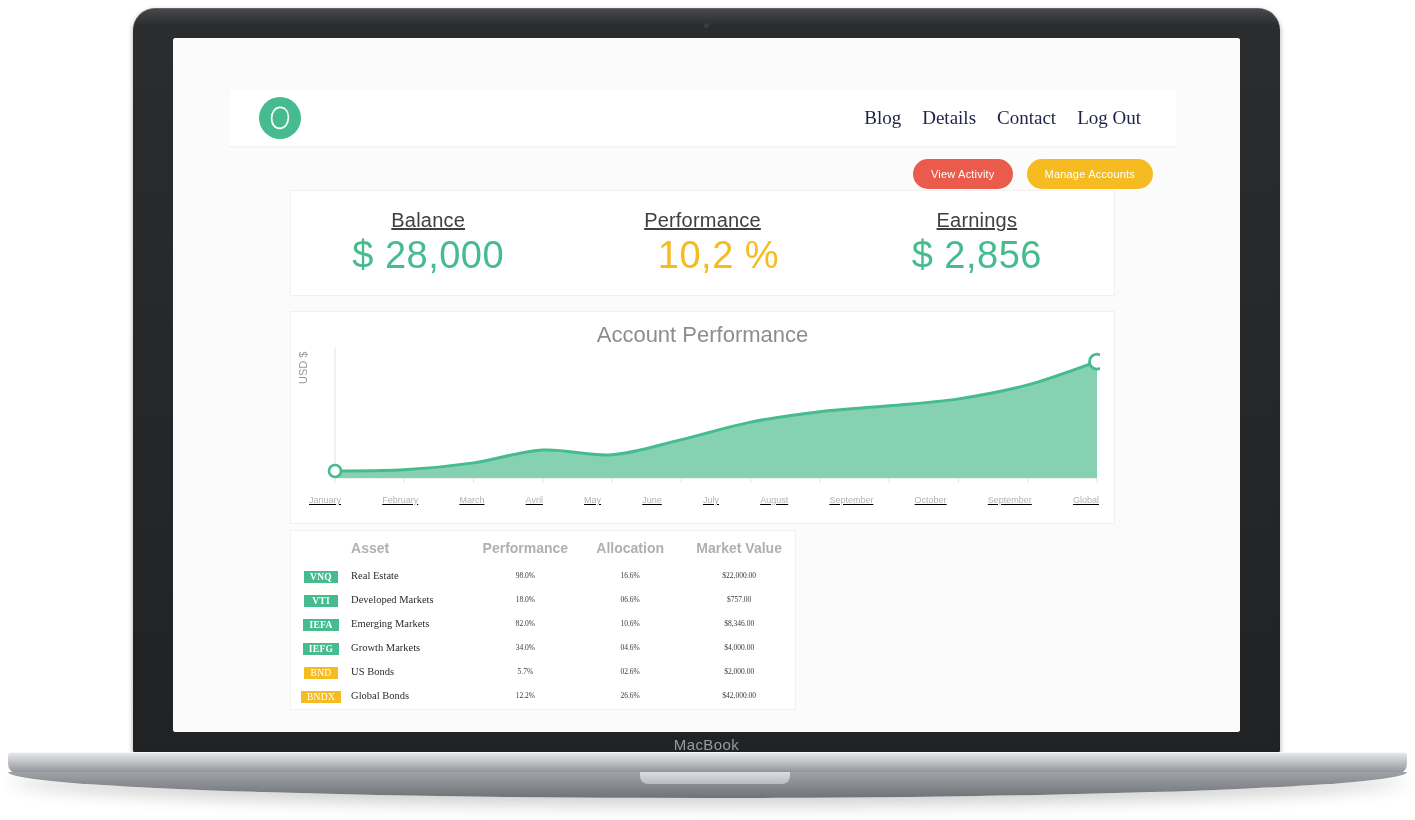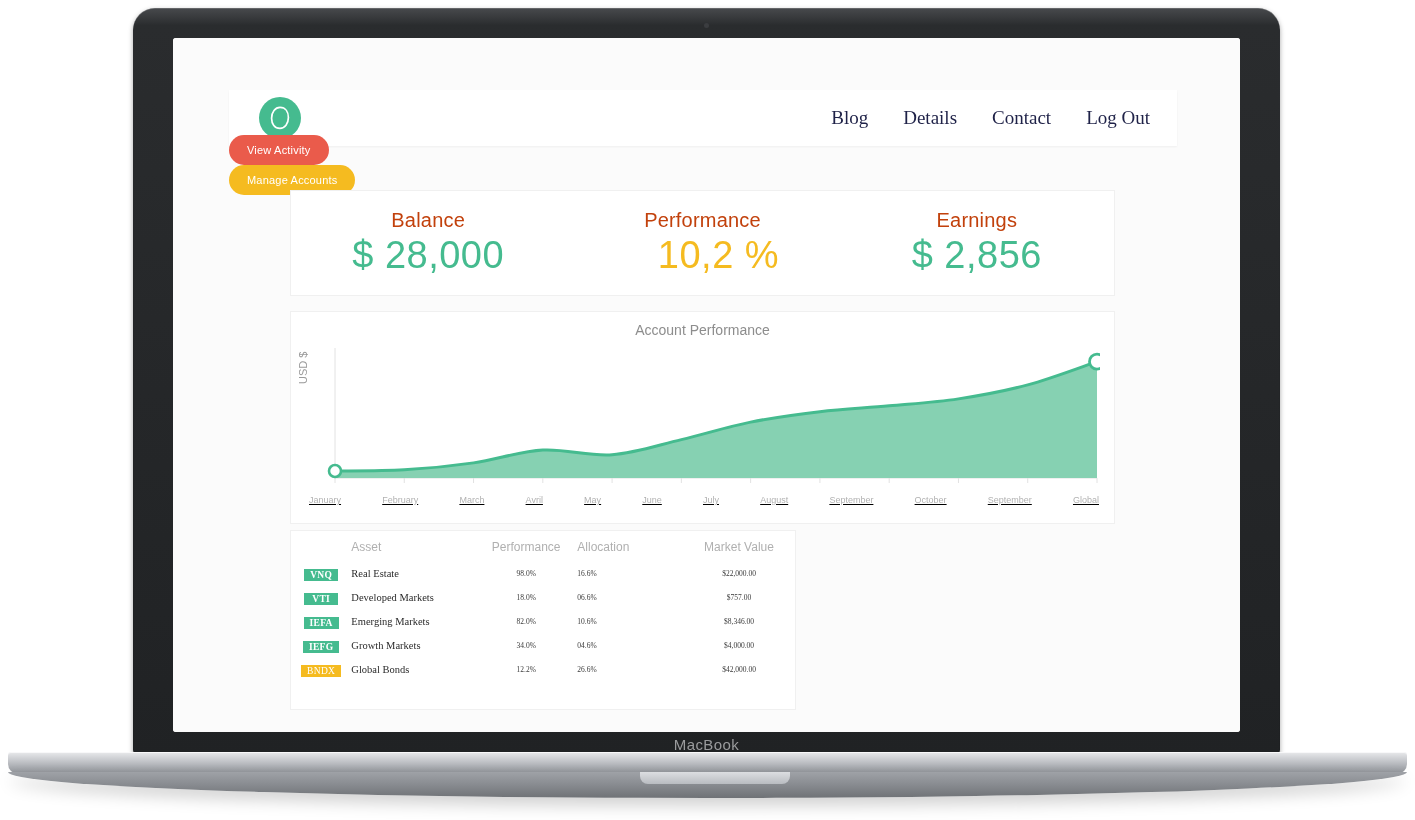--- a/index.html
+++ b/index.html
@@ -69,87 +69,86 @@
   
   #navbar{
     position:absolute; left:56px; top:52px; width:948px; height:56px;
     background:#fff; display:flex; align-items:center;
     box-shadow: 0 1px 2px rgba(0,0,0,.05);
   }
   #brand-logo{
     margin-left:30px; width:42px; height:42px; border-radius:50%;
     background:#45bb8f; display:flex; align-items:center; justify-content:center;
   }
-  #nav-links{ margin-left:auto; margin-right:27px; display:flex; gap:35px; }
+  #nav-links{ margin-left:auto; margin-right:36px; display:flex; gap:21px; }
   .nav-link{
     font-family:"Liberation Serif", serif; font-size:19px; color:#1f2248;
     cursor:pointer; white-space:nowrap;
   }
 
   
   #action-row{
     position:absolute; left:56px; top:115px; width:948px; height:42px;
-    display:flex; justify-content:flex-end; align-items:flex-start; 
+    display:flex; justify-content:flex-end; align-items:center; gap:14px;
     padding-right:24px;
-    flex-direction:column;
   }
   .pill-btn{
     border:none; border-radius:20px; color:#fff; font-size:11px;
     font-family:"Liberation Sans", sans-serif; cursor:pointer;
     padding:9px 18px; letter-spacing:.2px; white-space:nowrap;
   }
   #view-activity-button{ background:#ea5b4b; }
   #manage-accounts-button{ background:#f5bb20; }
 
   
   #stats-card{
     position:absolute; left:117px; top:152px; width:825px; height:106px;
     background:#fff; border:1px solid #f0f0f0; display:flex;
   }
   .stat{ flex:1; display:flex; flex-direction:column; align-items:center; justify-content:center; }
-  .stat-label{ font-size:20px; color:#c2410c; font-weight:300; letter-spacing:.2px; }
+  .stat-label{ font-size:20px; color:#404040; font-weight:300; letter-spacing:.2px;text-decoration:underline; }
   .stat-value{ font-size:38px; font-weight:400; margin-top:2px; letter-spacing:.5px; }
   .stat-value.green{ color:#45bb8f; }
   .stat-value.yellow{ color:#f5bb20;margin-left:32px; }
 
   
   #chart-card{
     position:absolute; left:117px; top:273px; width:825px; height:213px;
     background:#fff; border:1px solid #f0f0f0;
   }
   #chart-title{
     position:absolute; left:0; right:0; top:10px; text-align:center;
-    font-size:14px; color:#8d8d8d; font-weight:300;
+    font-size:22px; color:#8d8d8d; font-weight:300;
   }
   #y-axis-label{
     position:absolute; left:6px; top:72px;
     transform: rotate(-90deg); transform-origin: left top;
     font-size:11px; color:#9a9a9a; white-space:nowrap;
   }
   #area-chart{ position:absolute; left:16px; top:32px; }
   #x-axis-labels{
     position:absolute; left:18px; top:183px; width:790px;
     display:flex; justify-content:space-between;text-decoration:underline;
   }
   .x-tick{ font-size:9px; color:#b2b2b2; }
 
   
   #holdings-card{
     position:absolute; left:117px; top:492px; width:506px; height:180px;
     background:#fff; border:1px solid #f0f0f0;
   }
   #holdings-table{ width:100%; border-collapse:collapse; }
   #holdings-table thead th{
-    font-size:12px; color:#b0b0b0; font-weight:400; padding:9px 0 7px;
+    font-size:14px; color:#b0b0b0; font-weight:700; padding:9px 0 7px;
   }
   #holdings-table td{ padding:3px 0; vertical-align:middle; }
   .col-badge{ width:62px; text-align:center; }
   .col-asset{ width:130px; text-align:left; }
   .col-perf{ width:105px; text-align:center; }
-  .col-alloc{ width:110px; text-align:left; }
+  .col-alloc{ width:110px; text-align:center; }
   .col-value{ width:118px; text-align:center; }
   .ticker-badge{
     display:inline-block; min-width:34px; padding:1px 6px;
     font-family:"Liberation Serif", serif; font-size:9.5px; color:#fff;
     text-align:center; letter-spacing:.3px;
   }
   .ticker-badge.green{ background:#45bb8f;font-weight:bold; }
   .ticker-badge.yellow{ background:#f5bb20; }
   .asset-name{ font-family:"Liberation Serif", serif; font-size:10.5px; color:#2b2b2b; }
   .num-cell{ font-family:"Liberation Serif", serif; font-size:7.5px; color:#3a3a3a; }
@@ -289,20 +288,27 @@
                 <td class="col-value num-cell">$8,346.00</td>
               </tr>
               <tr>
                 <td class="col-badge"><span class="ticker-badge green">IEFG</span></td>
                 <td class="col-asset asset-name">Growth Markets</td>
                 <td class="col-perf num-cell">34.0%</td>
                 <td class="col-alloc num-cell">04.6%</td>
                 <td class="col-value num-cell">$4,000.00</td>
               </tr>
               <tr>
+                <td class="col-badge"><span class="ticker-badge yellow">BND</span></td>
+                <td class="col-asset asset-name">US Bonds</td>
+                <td class="col-perf num-cell">5.7%</td>
+                <td class="col-alloc num-cell">02.6%</td>
+                <td class="col-value num-cell">$2,000.00</td>
+              </tr>
+              <tr>
                 <td class="col-badge"><span class="ticker-badge yellow">BNDX</span></td>
                 <td class="col-asset asset-name">Global Bonds</td>
                 <td class="col-perf num-cell">12.2%</td>
                 <td class="col-alloc num-cell">26.6%</td>
                 <td class="col-value num-cell">$42,000.00</td>
               </tr>
             </tbody>
         </table>
       </div>
 

